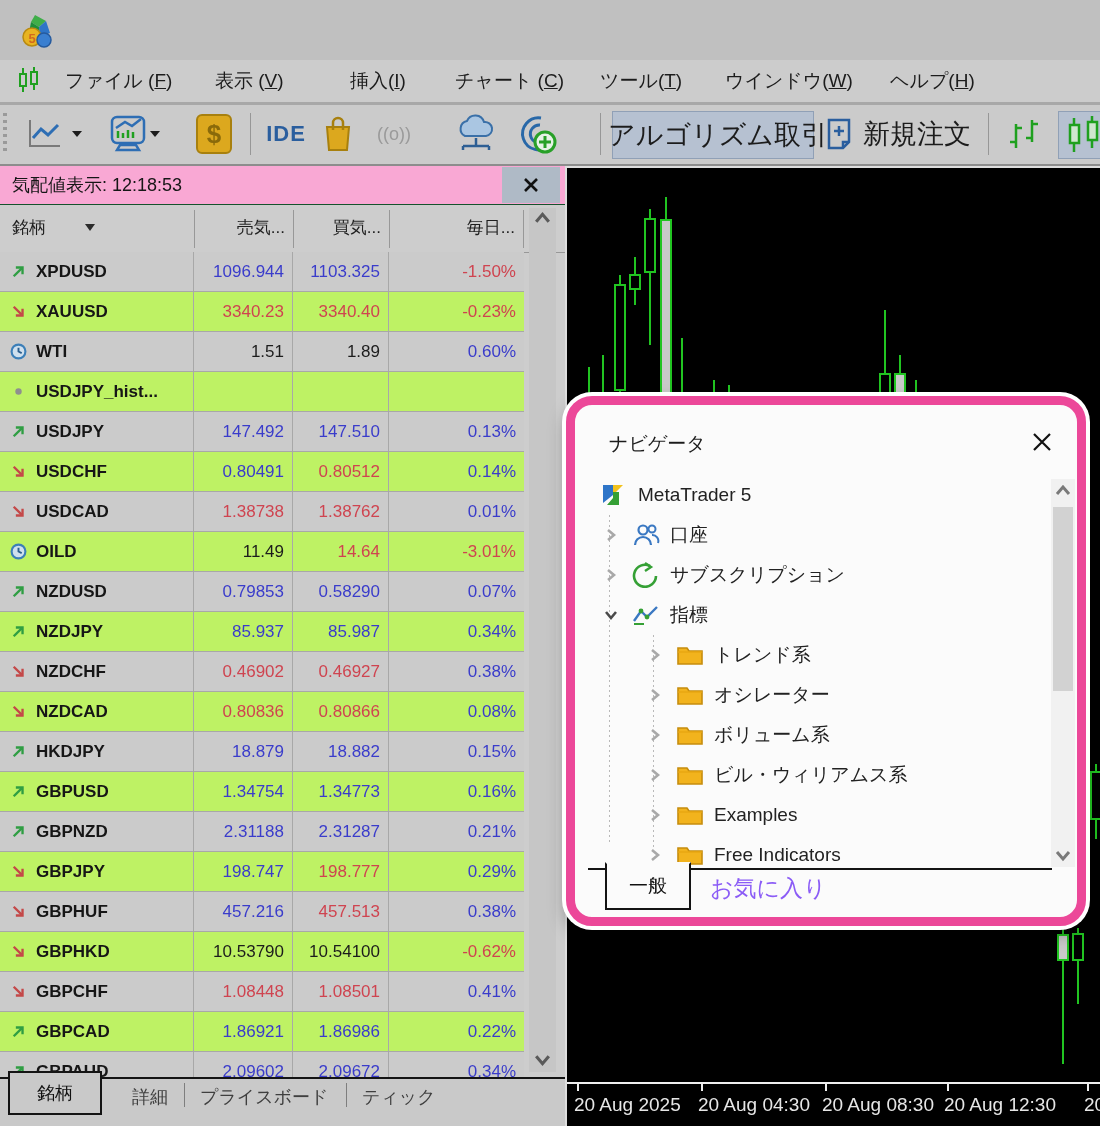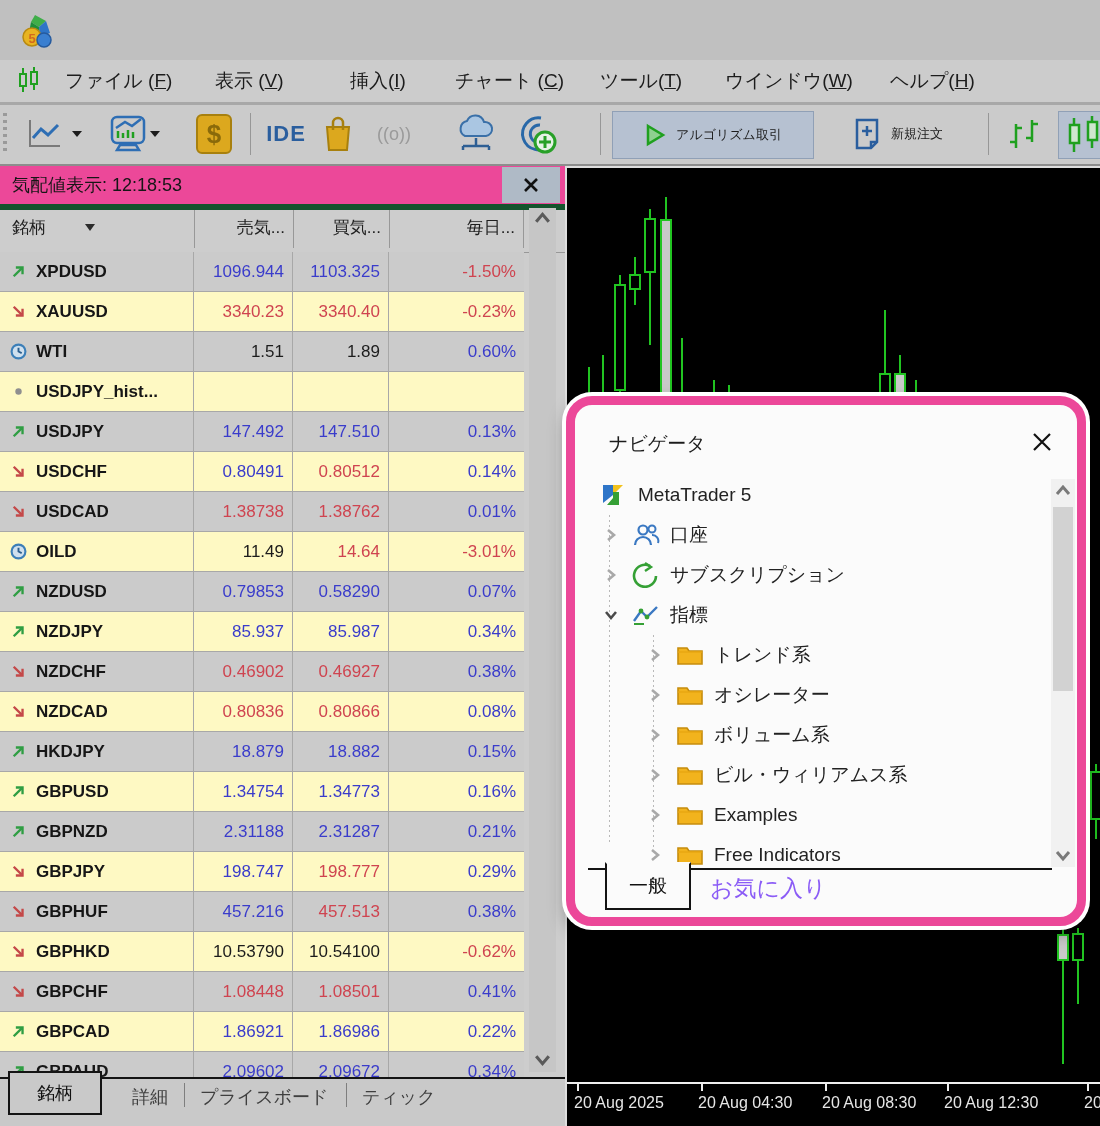--- a/index.html
+++ b/index.html
@@ -11,38 +11,38 @@
   .titlebar{position:absolute;left:0;top:0;width:1100px;height:60px;background:#c0c0c0;}
   .menubar{position:absolute;left:0;top:60px;width:1100px;height:42px;background:#cccccc;
            border-bottom:3px solid #a8a8a8;}
   .menu-item{position:absolute;top:8px;font-size:19px;color:#1c1c1c;white-space:nowrap;cursor:default;}
   .menu-item u{text-decoration:underline;}
   .toolbar{position:absolute;left:0;top:105px;width:1100px;height:59px;background:#cbcbcb;
            border-bottom:2px solid #8d8d8d;}
   .tbtn{position:absolute;top:6px;height:46px;display:flex;align-items:center;justify-content:center;}
   .tsep{position:absolute;top:8px;width:1px;height:42px;background:#979797;}
   .tbtn.pressed{background:#b6c1d1;border:1px solid #90a0b6;}
-  .tlabel{font-size:13px;color:#1c1c1c;margin-left:10px;white-space:nowrap;}
+  .tlabel{font-size:27px;color:#1c1c1c;margin-left:10px;white-space:nowrap;}
   .grip{position:absolute;left:3px;top:8px;width:4px;height:42px;
         background:repeating-linear-gradient(180deg,#9a9a9a 0 3px,transparent 3px 7px);}
   .ide-text{font-size:22px;font-weight:bold;color:#2a5e9e;letter-spacing:1px;}
 
   
   .quote-panel{position:absolute;left:0;top:166px;width:565px;height:960px;background:#cdcdcd;}
-  .q-header{position:absolute;left:0;top:0;width:565px;height:38px;background:#ec4899;
-            border-bottom:6px solid #14532d;}
+  .q-header{position:absolute;left:0;top:0;width:565px;height:38px;background:#f9a8d4;
+            border-bottom:1px solid #14532d;}
   .q-title{position:absolute;left:12px;top:7px;font-size:18px;color:#161616;}
   .q-close{position:absolute;left:502px;top:1px;width:58px;height:36px;background:#afbac6;
            display:flex;align-items:center;justify-content:center;cursor:default;}
   .q-cols{position:absolute;left:0;top:38px;width:565px;height:48px;border-bottom:1px solid #989898;}
   .q-col{position:absolute;top:12px;font-size:17px;color:#1e1e1e;}
   .q-colsep{position:absolute;top:6px;width:1px;height:38px;background:#989898;}
   .q-rows{position:absolute;left:0;top:86px;width:524px;height:825px;overflow:hidden;}
   .qrow{display:flex;width:524px;height:40px;box-sizing:border-box;border-bottom:1px solid #a8a8a8;}
-  .qrow.alt{background:#fef9c3;}
+  .qrow.alt{background:#bef264;}
   .qrow.main{background:#cbcbcb;}
   .qcell{display:flex;align-items:center;box-sizing:border-box;height:100%;
          border-right:1px solid #a8a8a8;font-size:17px;}
   .qcell.sym{width:194px;padding-left:10px;font-weight:600;color:#161616;}
   .qcell.sym .qicon{width:26px;display:flex;align-items:center;}
   .qcell.bid{width:99px;}
   .qcell.ask{width:96px;}
   .qcell.chg{width:135px;border-right:none;}
   .qcell.num{justify-content:flex-end;padding-right:8px;font-weight:500;}
   .c-blue{color:#3a3ccb;} .c-red{color:#cf4450;} .c-black{color:#1c1c1c;}
@@ -55,21 +55,21 @@
                 border:2px solid #141414;display:flex;align-items:center;justify-content:center;
                 font-size:18px;color:#111;z-index:2;}
   .q-tabsep{position:absolute;top:4px;width:1px;height:24px;background:#7e7e7e;}
   .q-bottomfill{position:absolute;left:0;top:949px;width:565px;height:11px;background:#c9c9c9;}
 
   
   .chart-area{position:absolute;left:565px;top:166px;width:535px;height:960px;background:#000;
               border-left:2px solid #dedede;border-top:2px solid #dedede;box-sizing:border-box;}
   .axis-strip{position:absolute;left:0;top:914px;width:533px;height:44px;background:#000;
               border-top:2px solid #efefef;}
-  .axis-label{position:absolute;top:10px;font-size:16px;color:#e6e6e6;white-space:nowrap;}
+  .axis-label{position:absolute;top:10px;font-size:19px;color:#e6e6e6;white-space:nowrap;}
   .axis-tick{position:absolute;top:0;width:2px;height:7px;background:#efefef;}
 
   
   .nav-popup{position:absolute;left:566px;top:396px;width:520px;height:530px;z-index:10;}
   .nav-frame{position:absolute;inset:0;border:9px solid #ec4899;border-radius:26px;background:#fbfbfb;
              box-shadow:0 0 0 4px #ffffff,0 8px 18px rgba(0,0,0,.35);box-sizing:border-box;overflow:hidden;}
   .nav-title{position:absolute;left:34px;top:26px;font-size:19px;color:#1b1b1b;}
   .nav-close{position:absolute;left:452px;top:22px;width:30px;height:30px;display:flex;
              align-items:center;justify-content:center;}
   .nav-tree{position:absolute;left:13px;top:70px;width:455px;height:392px;overflow:hidden;}

